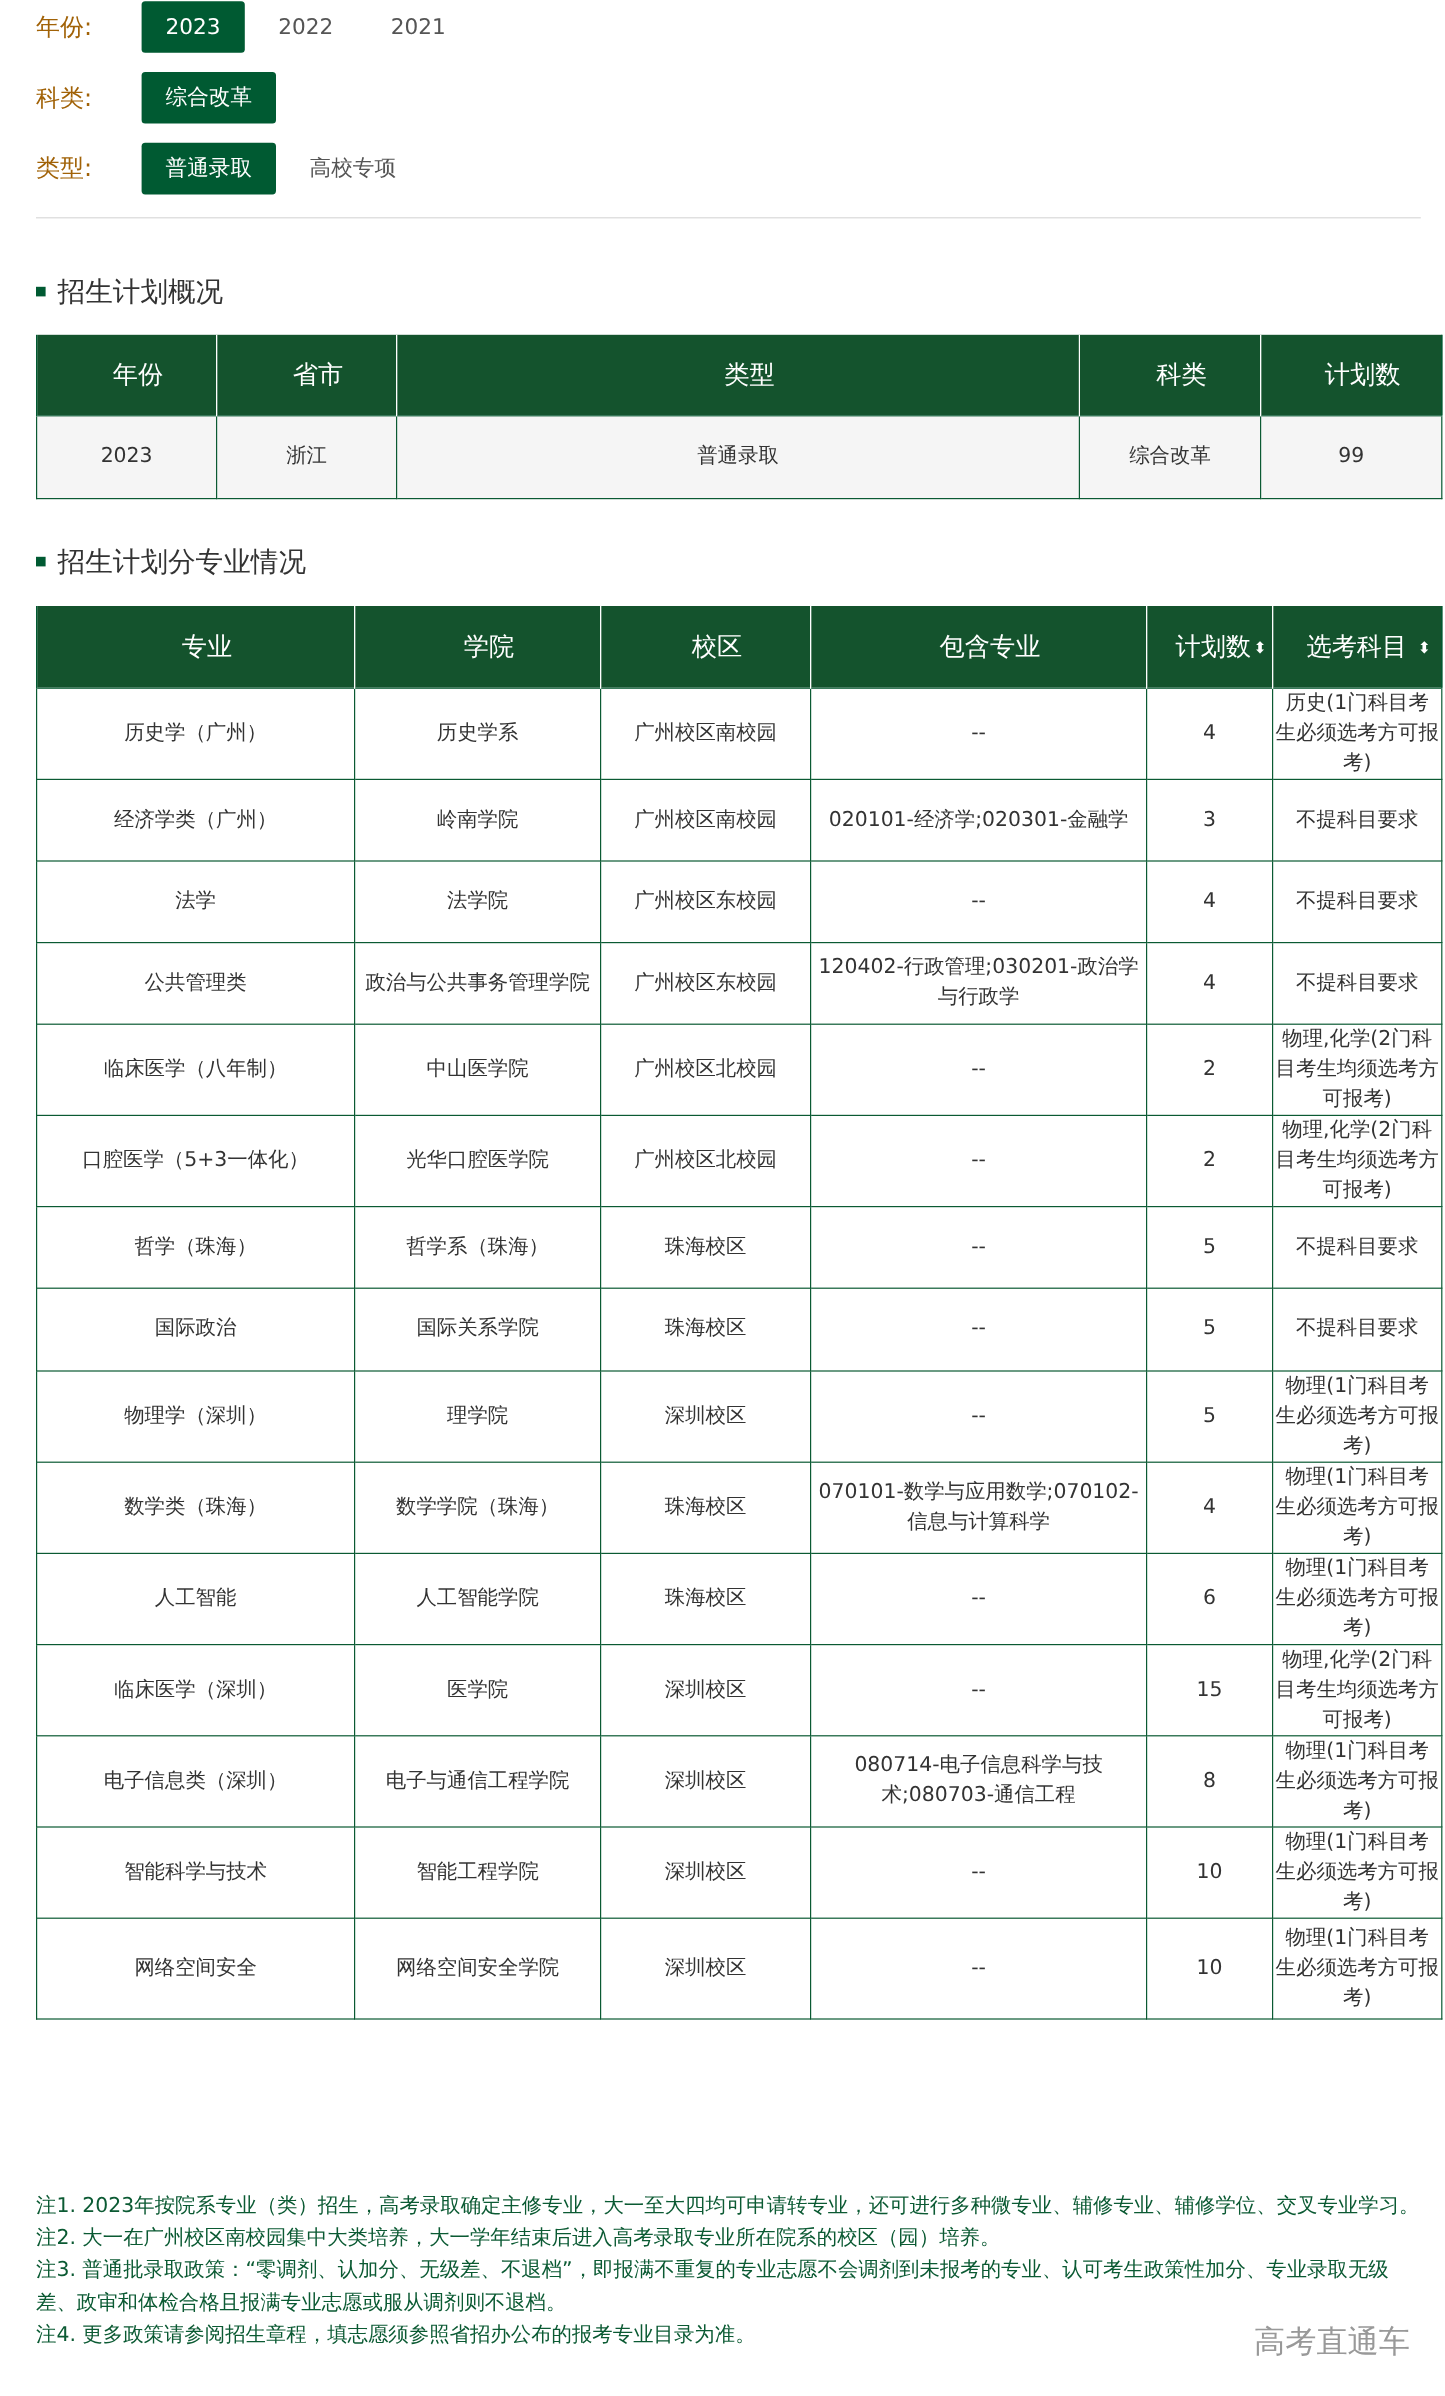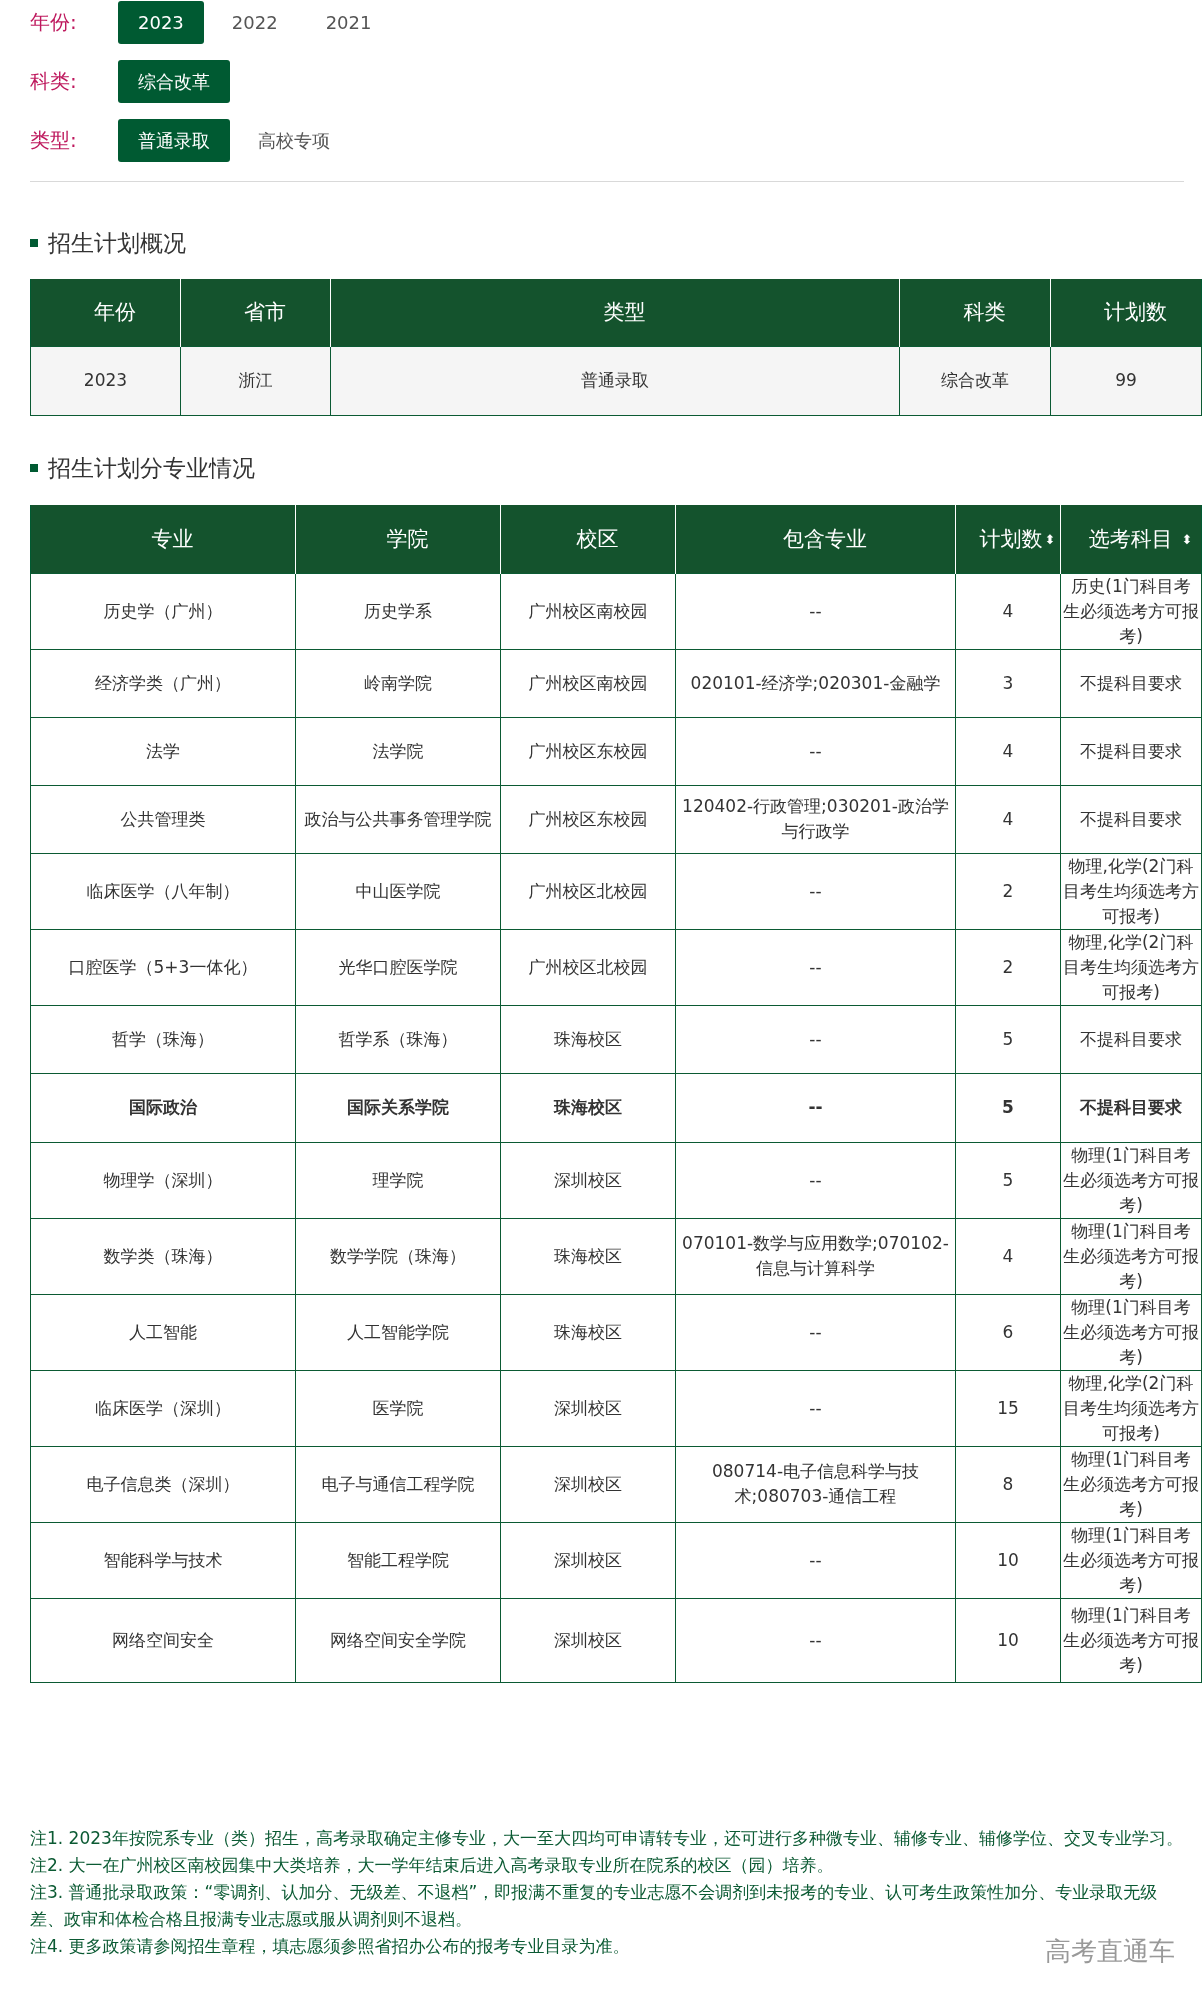--- a/index.html
+++ b/index.html
@@ -1,21 +1,21 @@
 <!DOCTYPE html>
 <html><head>
 <meta charset="utf-8">
 <style>
   html, body { margin: 0; padding: 0; background: #ffffff; }
   body {
     width: 1204px; height: 1997px; position: relative; overflow: hidden;
     font-family: "DejaVu Sans", "Liberation Sans", sans-serif; color: #333333;
   }
   .filter-row { position: absolute; left: 30px; height: 43px; display: flex; align-items: center; }
-  .filter-label { width: 88px; font-size: 20px; color: #be185d; }
+  .filter-label { width: 88px; font-size: 20px; color: #a16207; }
   .chip { height: 43px; line-height: 43px; padding: 0 20px; font-size: 18px; color: #555; border-radius: 3px; margin-right: 8px; }
   .chip.active { background: #005a32; color: #ffffff; }
   .divider { position: absolute; left: 30px; right: 20px; top: 181px; height: 1px; background: #d9d9d9; }
   .section-title { position: absolute; left: 30px; height: 30px; display: flex; align-items: center; font-size: 23px; color: #333; }
   .bullet { width: 8px; height: 8px; background: #005a32; margin-right: 10px; }
   table { position: absolute; left: 30px; border-collapse: collapse; table-layout: fixed; width: 1171px; }
   th { background: #14532d; color: #ffffff; font-weight: normal; font-size: 21px; border-right: 1px solid #ffffff; border-left: 1px solid #005a32; text-align: center; padding-left: 20px; }
   th:last-child { border-right: 1px solid #005a32; }
   td { border: 1px solid #0b5a33; text-align: center; font-size: 17px; color: #333; padding: 0 2px; line-height: 25px; }
   .summary td { background: #f5f5f5; }
@@ -152,21 +152,21 @@
         <td>物理,化学(2门科目考生均须选考方可报考)</td>
       </tr>
       <tr style="height: 68px;">
         <td>哲学（珠海）</td>
         <td>哲学系（珠海）</td>
         <td>珠海校区</td>
         <td>--</td>
         <td>5</td>
         <td>不提科目要求</td>
       </tr>
-      <tr style="height: 69px; font-weight: bold;">
+      <tr style="height: 69px;">
         <td>国际政治</td>
         <td>国际关系学院</td>
         <td>珠海校区</td>
         <td>--</td>
         <td>5</td>
         <td>不提科目要求</td>
       </tr>
       <tr style="height: 74px;">
         <td>物理学（深圳）</td>
         <td>理学院</td>

